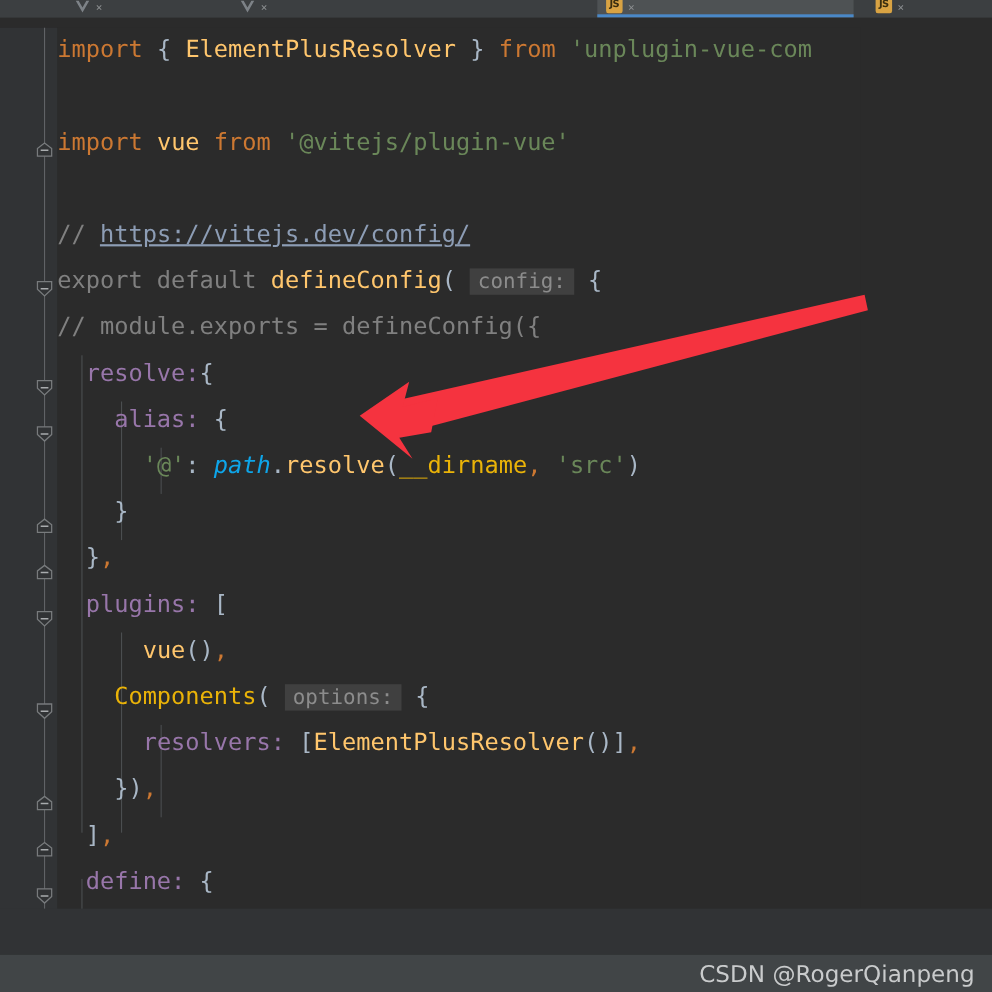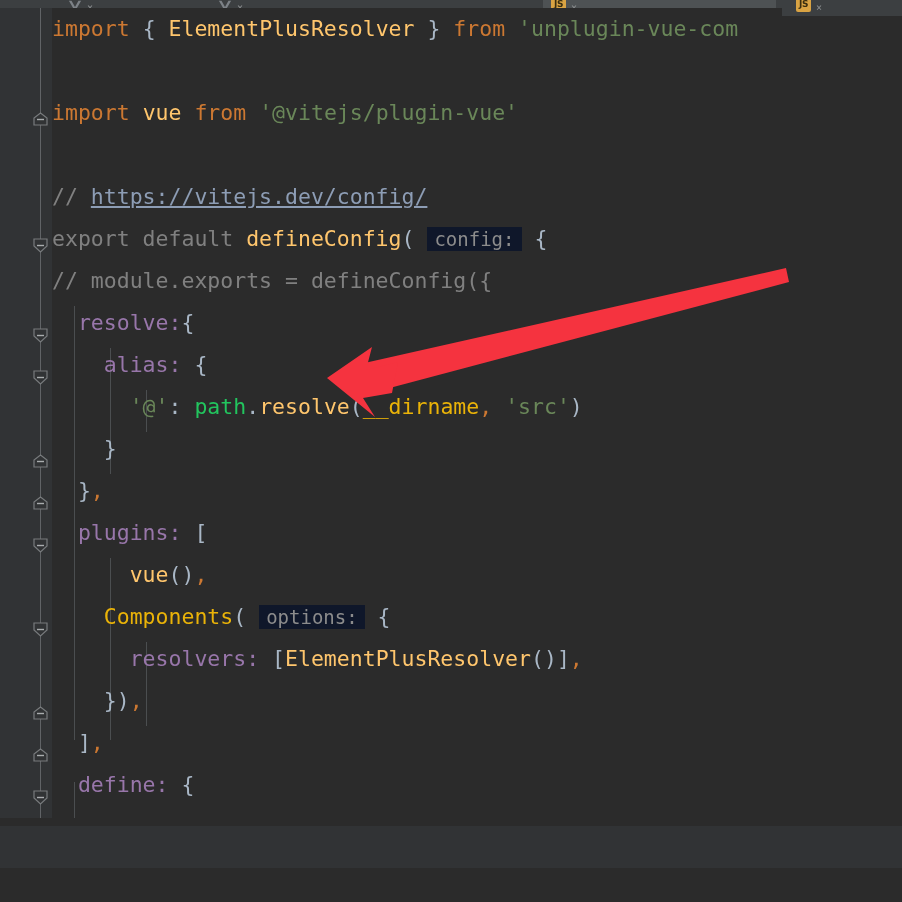--- a/index.html
+++ b/index.html
@@ -32,21 +32,21 @@
   .tab .vicon{
     width:14px;height:14px;position:relative;top:-4px;
   }
   .tab .closex{font-size:10px;color:#8C8F91;position:relative;top:-3px;}
   .activeline{
     position:absolute;left:0;bottom:0;height:3px;background:#4A88C7;width:100%;
   }
 
   
   .editor{
-    position:absolute;left:0;top:8px;width:782px;height:810px;
+    position:absolute;left:0;top:25px;width:782px;height:810px;
     background:#2B2B2B;overflow:hidden;
   }
   .gutter{
     position:absolute;left:0;top:0;width:52px;height:810px;
     background:#313335;
   }
   .foldline{
     position:absolute;left:40px;top:0;width:1px;background:#606366;
   }
   .foldmark{
@@ -65,25 +65,25 @@
   .iguide{position:absolute;width:1px;background:#4B4E50;}
 
   
   .kw{color:#CC7832;}         
   .fn{color:#FFC66D;}         
   .str{color:#6A8759;}        
   .cmt{color:#808080;}        
   .lnk{color:#8D9DB5;text-decoration:underline;}
   .pun{color:#A9B7C6;}        
   .prop{color:#9876AA;}       
-  .ital{color:#22c55e;}
+  .ital{color:#0ea5e9;font-style:italic;}
   .def{color:#eab308;}
 
   .hint{
-    background:#0f172a;color:#8C8C8C;
+    background:#404040;color:#8C8C8C;
     border-radius:0;padding:1px 7px;font-size:19px;
   }
 
   
   .arrow{position:absolute;left:0;top:0;width:902px;height:902px;pointer-events:none;}
 
   
   .lowerpanel{
     position:absolute;left:0;top:826px;width:902px;height:42px;
     background:#313335;
@@ -212,20 +212,23 @@
       <div class="iguide" style="left:94px;top:382px;height:42px;"></div>
       <div class="iguide" style="left:58px;top:550px;height:182px;"></div>
       <div class="iguide" style="left:94px;top:634px;height:84px;"></div>
       <div class="iguide" style="left:22px;top:774px;height:36px;"></div>
       <div id="lines"><div class="ln" style="top: 0px;"><span class="kw">import</span><span class="pun"> </span><span class="pun">{</span><span class="pun"> </span><span class="fn">ElementPlusResolver</span><span class="pun"> </span><span class="pun">}</span><span class="pun"> </span><span class="kw">from</span><span class="pun"> </span><span class="str">'unplugin-vue-com</span></div><div class="ln" style="top: 42px;"></div><div class="ln" style="top: 84px;"><span class="kw">import</span><span class="pun"> </span><span class="fn">vue</span><span class="pun"> </span><span class="kw">from</span><span class="pun"> </span><span class="str">'@vitejs/plugin-vue'</span></div><div class="ln" style="top: 126px;"></div><div class="ln" style="top: 168px;"><span class="cmt">// </span><span class="lnk">https://vitejs.dev/config/</span></div><div class="ln" style="top: 210px;"><span class="cmt">export default </span><span class="fn">defineConfig</span><span class="pun">(</span><span class="pun"> </span><span class="hint">config:</span><span class="pun"> </span><span class="pun">{</span></div><div class="ln" style="top: 252px;"><span class="cmt">// module.exports = defineConfig({</span></div><div class="ln" style="top: 294px;"><span class="pun">  </span><span class="prop">resolve</span><span class="prop">:</span><span class="pun">{</span></div><div class="ln" style="top: 336px;"><span class="pun">    </span><span class="prop">alias</span><span class="prop">:</span><span class="pun"> </span><span class="pun">{</span></div><div class="ln" style="top: 378px;"><span class="pun">      </span><span class="str">'@'</span><span class="pun">:</span><span class="pun"> </span><span class="ital">path</span><span class="pun">.</span><span class="fn">resolve</span><span class="pun">(</span><span class="def">__dirname</span><span class="kw">,</span><span class="pun"> </span><span class="str">'src'</span><span class="pun">)</span></div><div class="ln" style="top: 420px;"><span class="pun">    </span><span class="pun">}</span></div><div class="ln" style="top: 462px;"><span class="pun">  </span><span class="pun">}</span><span class="kw">,</span></div><div class="ln" style="top: 504px;"><span class="pun">  </span><span class="prop">plugins</span><span class="prop">:</span><span class="pun"> </span><span class="pun">[</span></div><div class="ln" style="top: 546px;"><span class="pun">      </span><span class="fn">vue</span><span class="pun">()</span><span class="kw">,</span></div><div class="ln" style="top: 588px;"><span class="pun">    </span><span class="def">Components</span><span class="pun">(</span><span class="pun"> </span><span class="hint">options:</span><span class="pun"> </span><span class="pun">{</span></div><div class="ln" style="top: 630px;"><span class="pun">      </span><span class="prop">resolvers</span><span class="prop">:</span><span class="pun"> </span><span class="pun">[</span><span class="fn">ElementPlusResolver</span><span class="pun">()</span><span class="pun">]</span><span class="kw">,</span></div><div class="ln" style="top: 672px;"><span class="pun">    </span><span class="pun">})</span><span class="kw">,</span></div><div class="ln" style="top: 714px;"><span class="pun">  </span><span class="pun">]</span><span class="kw">,</span></div><div class="ln" style="top: 756px;"><span class="pun">  </span><span class="prop">define</span><span class="prop">:</span><span class="pun"> </span><span class="pun">{</span></div></div>
     </div>
   </div>
 
   <div class="lowerpanel"></div>
 
+  <div class="watermark">
+    <div class="wmtext">CSDN @RogerQianpeng</div>
+  </div>
 
   <svg class="arrow" viewBox="0 0 902 902">
     <g id="arrowg">
         <polygon points="786,268 789,282 352,398 360,364" fill="#F5333F"></polygon>
         <polygon points="327,378 372,347 366,370 398,362 392,393 363,398 375,417" fill="#F5333F"></polygon>
       </g>
   </svg>
 
 </div>
 

